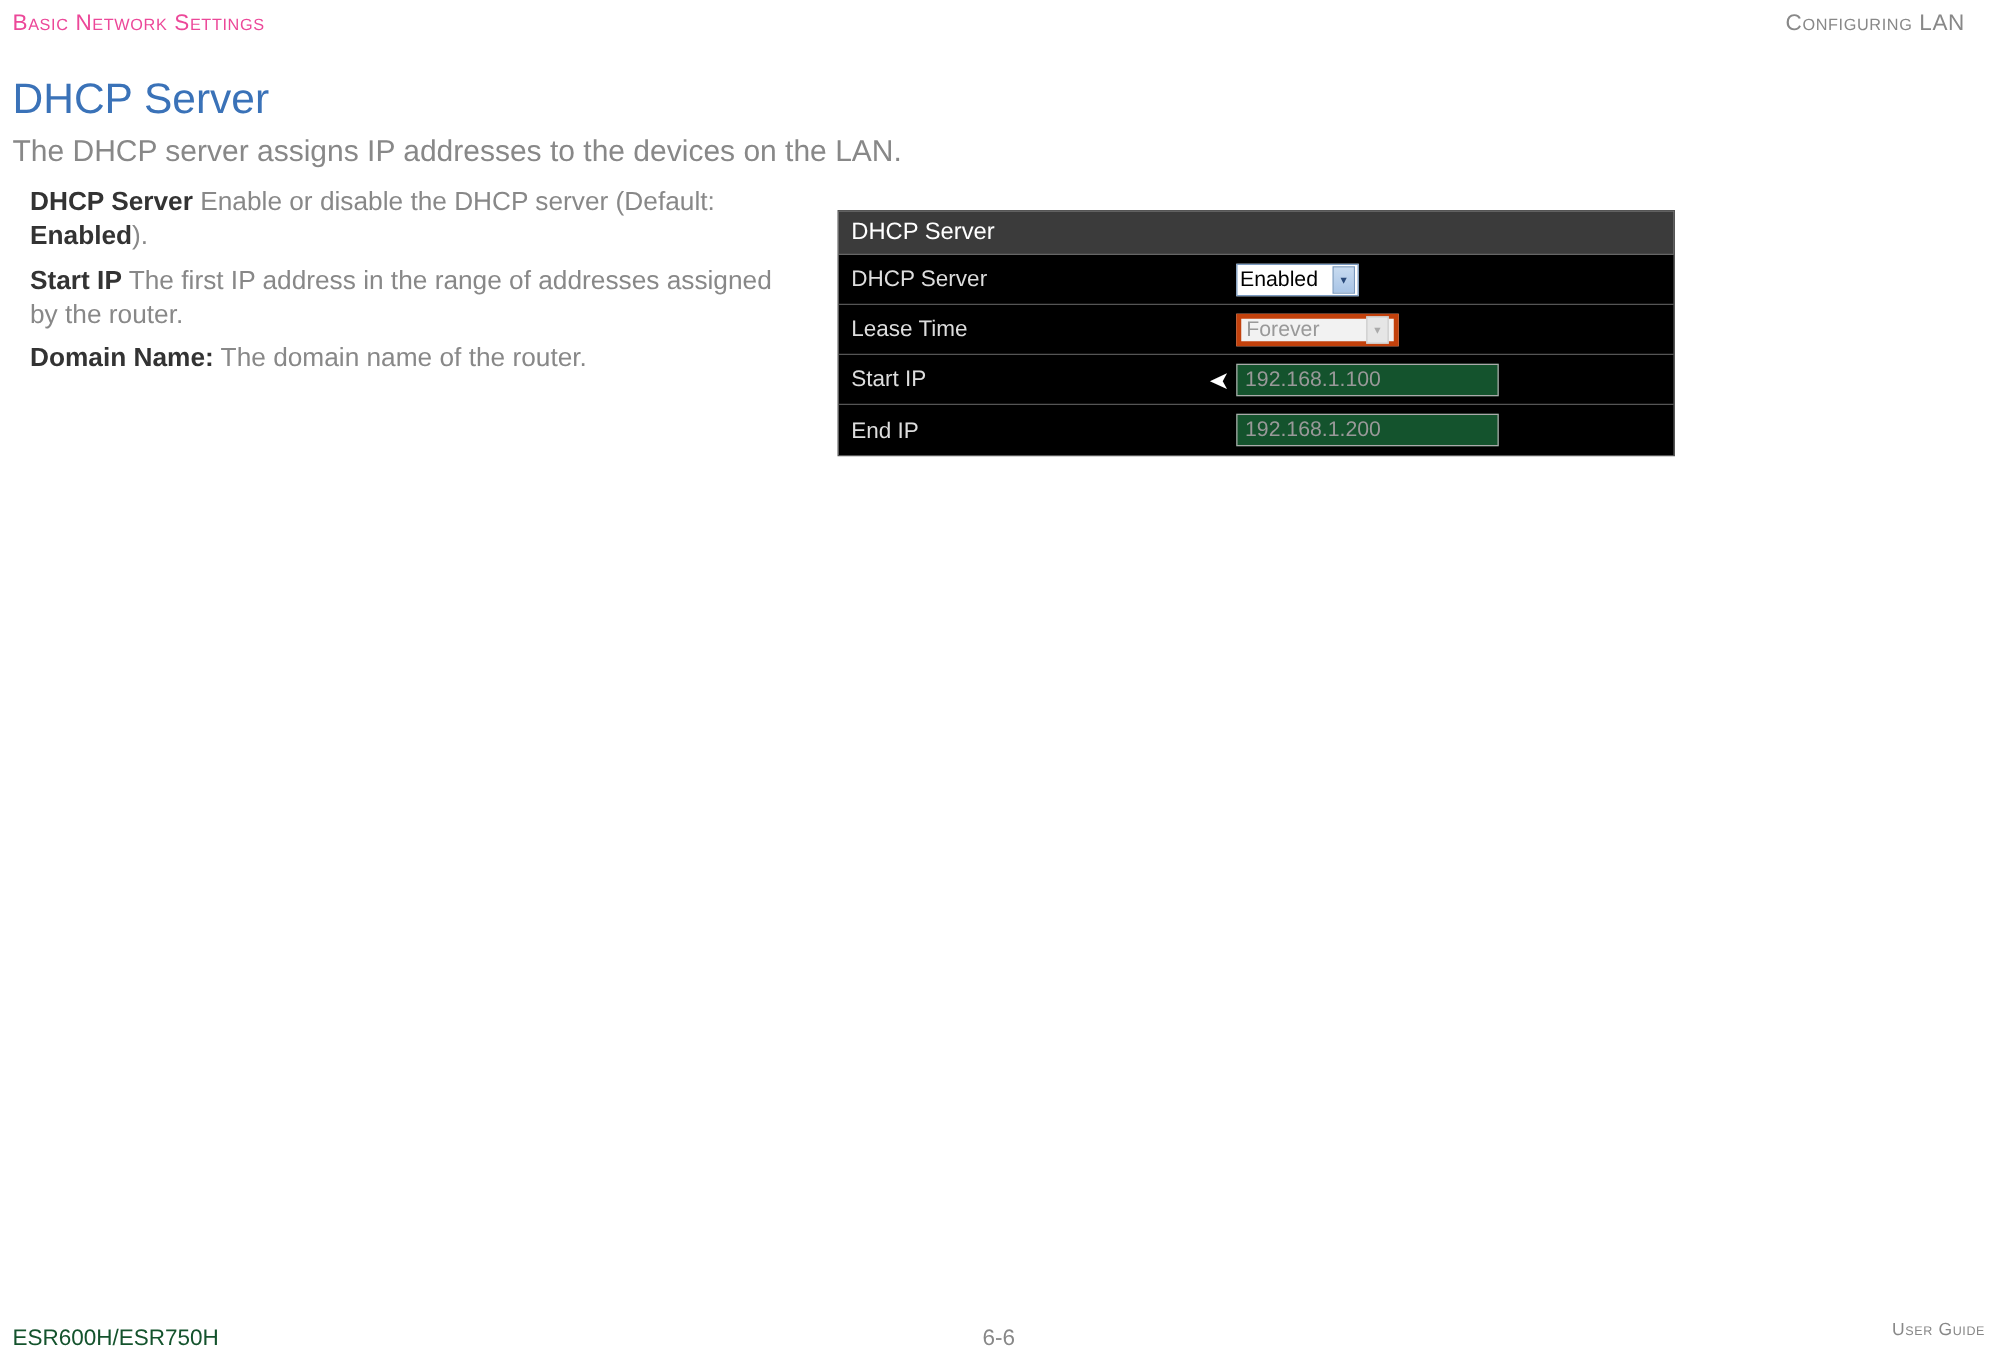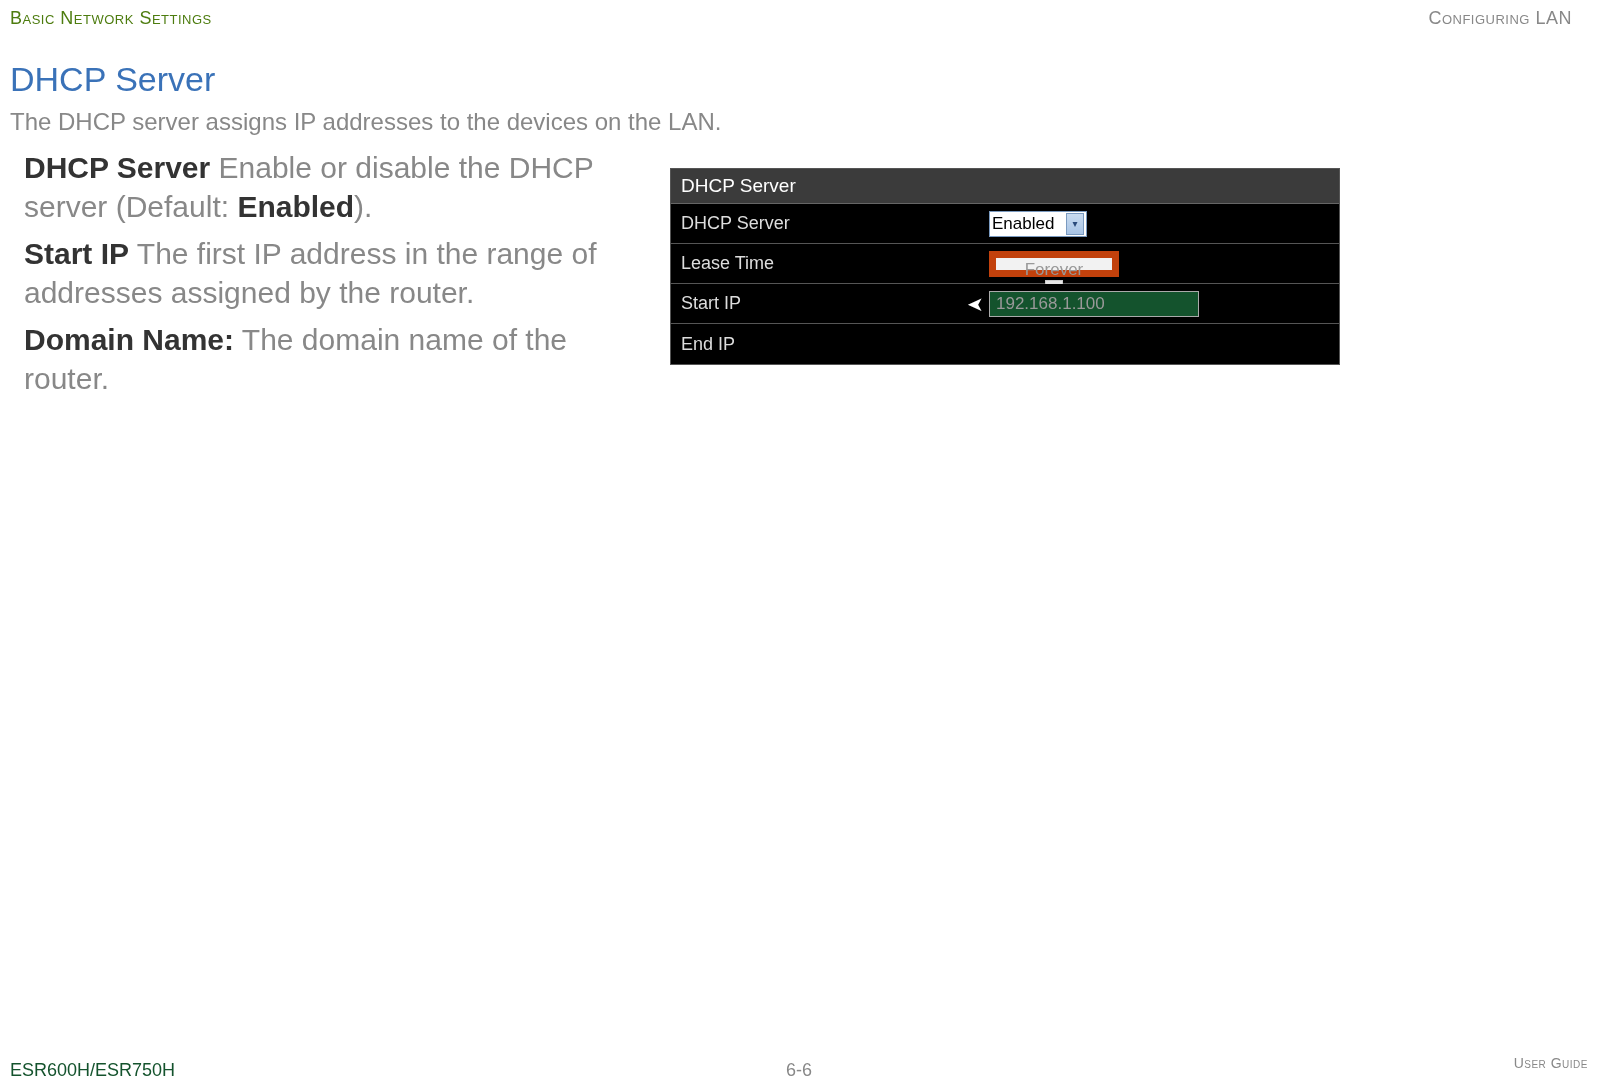--- a/index.html
+++ b/index.html
@@ -13,21 +13,21 @@
       width: 1598px;
       height: 1091px;
       position: relative;
       color: #333;
     }
     .header-left {
       position: absolute;
       top: 8px;
       left: 10px;
       font-size: 18px;
-      color: #4d7c0f;
+      color: #ec4899;
       font-variant: small-caps;
       letter-spacing: 0.5px;
     }
     .header-right {
       position: absolute;
       top: 8px;
       right: 26px;
       font-size: 18px;
       color: #888;
       font-variant: small-caps;
@@ -48,21 +48,21 @@
       font-size: 24px;
       color: #888;
     }
     .definitions {
       position: absolute;
       top: 148px;
       left: 24px;
       width: 600px;
     }
     .def-item {
-      font-size: 30px;
+      font-size: 21px;
       color: #888;
       line-height: 1.3;
       margin-bottom: 8px;
     }
     .def-term {
       font-weight: bold;
       color: #333;
     }
     .def-bold {
       font-weight: bold;
@@ -124,30 +124,29 @@
       background: linear-gradient(#c8dbf0, #a8c4e6);
       border: 1px solid #7a9ac0;
       display: flex;
       align-items: center;
       justify-content: center;
       font-size: 10px;
       color: #2a4a7a;
     }
     .select-disabled {
       background: #f2f2f2;
-      border: 7px solid #c2410c;
+      border: 4px solid #c2410c;
       font-size: 17px;
       padding: 2px 4px;
       width: 130px;
       height: 26px;
       color: #999;
       display: flex;
       align-items: center;
       justify-content: space-between;
-      flex-direction: column;
     }
     .select-disabled .arrow-box {
       width: 18px;
       height: 22px;
       background: #e6e6e6;
       border: 1px solid #ccc;
       display: flex;
       align-items: center;
       justify-content: center;
       font-size: 10px;
@@ -244,19 +243,22 @@
   <div class="screenshot-row">
     <span class="cursor-arrow">➤</span>
     <div class="screenshot-label">Start IP</div>
     <div class="screenshot-control">
       <input class="text-input" readonly="" value="192.168.1.100" style="">
     </div>
   </div>
 
   <div class="screenshot-row">
     <div class="screenshot-label">End IP</div>
+    <div class="screenshot-control">
+      <input class="text-input" readonly="" value="192.168.1.200" style="">
+    </div>
   </div>
 
 </div>
 
 <div class="footer-left">ESR600H/ESR750H</div>
 <div class="footer-center">6-6</div>
 <div class="footer-right">User Guide</div>
 
 </body></html>

